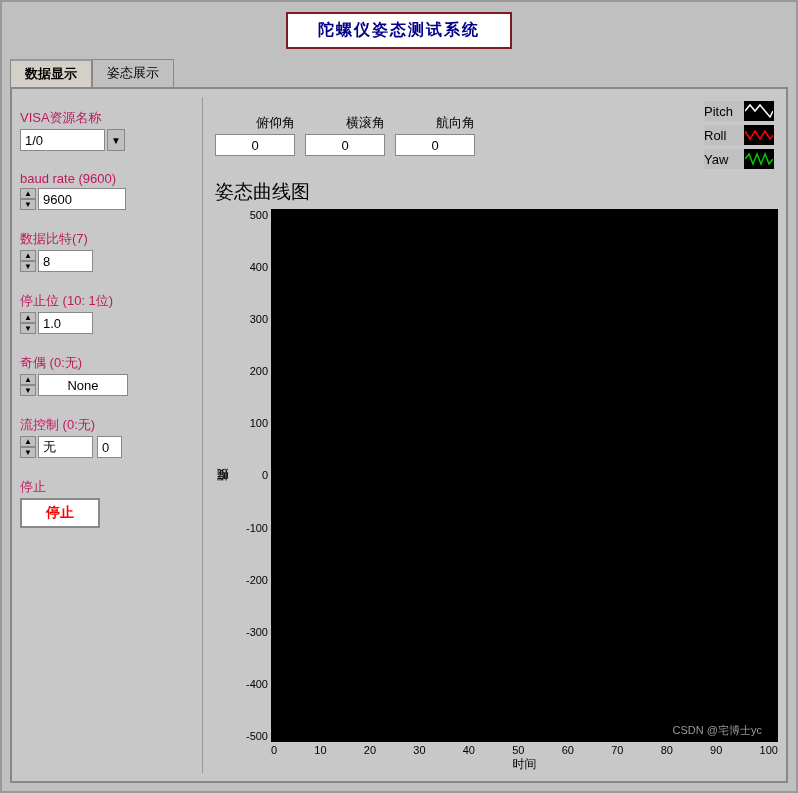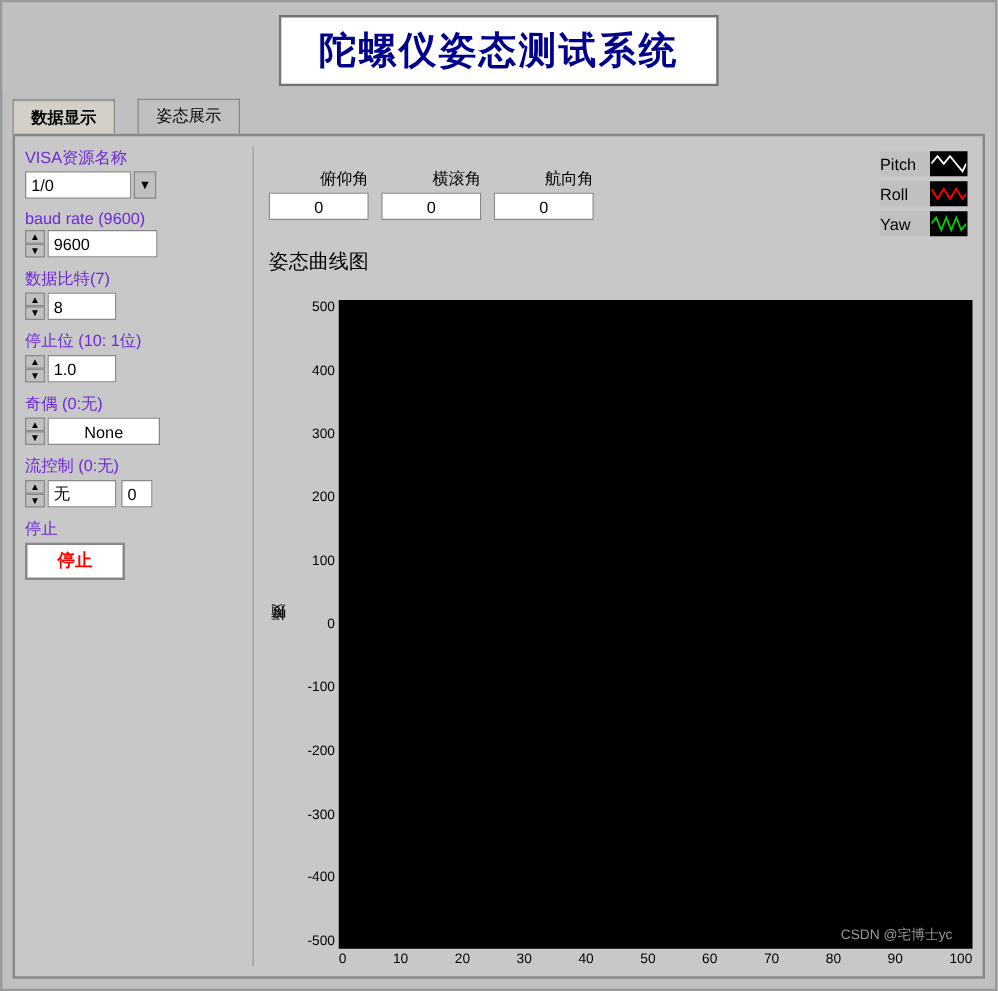--- a/index.html
+++ b/index.html
@@ -21,31 +21,31 @@
     }
     .title-bar {
       background: #c0c0c0;
       padding: 10px 0 6px 0;
       display: flex;
       justify-content: center;
       align-items: center;
     }
     .title-text {
       background: white;
-      border: 2px solid #737373;
+      border: 2px solid #7f1d1d;
       padding: 6px 30px;
-      font-size: 30px;
+      font-size: 16px;
       font-weight: bold;
       color: #00008B;
       letter-spacing: 2px;
     }
     .tab-bar {
       display: flex;
       padding: 4px 8px 0 8px;
-      gap: 18px;
+      gap: 0;
     }
     .tab {
       padding: 4px 14px;
       background: #c0c0c0;
       border: 1px solid #888;
       border-bottom: none;
       cursor: pointer;
       font-size: 13px;
       color: #000;
     }
@@ -72,21 +72,22 @@
       flex-direction: column;
       gap: 8px;
     }
     .field-group {
       display: flex;
       flex-direction: column;
       gap: 2px;
     }
     .field-label {
       font-size: 13px;
-      color: #6d28d9;
+      color: #be185d;
+      margin-top: 12px;
     }
     .field-row {
       display: flex;
       align-items: center;
       gap: 2px;
     }
     .input-box {
       background: white;
       border: 1px solid #888;
       padding: 2px 4px;
@@ -196,23 +197,23 @@
       display: flex;
       align-items: center;
       justify-content: center;
     }
     .chart-section {
       display: flex;
       flex-direction: column;
       flex: 1;
     }
     .chart-title {
-      font-size: 16px;
+      font-size: 19px;
       color: #000;
-      margin-bottom: 20px;
+      margin-bottom: 4px;
     }
     .chart-container {
       flex: 1;
       display: flex;
       flex-direction: row;
       gap: 2px;
     }
     .y-axis-label {
       display: flex;
       align-items: center;
@@ -436,19 +437,20 @@
               <span>20</span>
               <span>30</span>
               <span>40</span>
               <span>50</span>
               <span>60</span>
               <span>70</span>
               <span>80</span>
               <span>90</span>
               <span>100</span>
             </div>
+            <div class="x-label">时间</div>
           </div>
         </div>
       </div>
 
     </div>
   </div>
 </div>
 
 </body></html>

